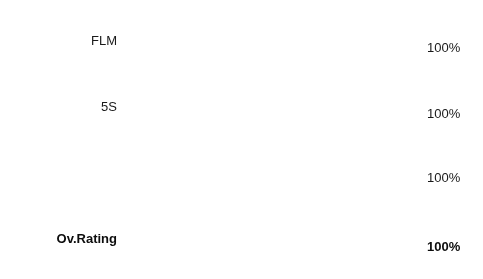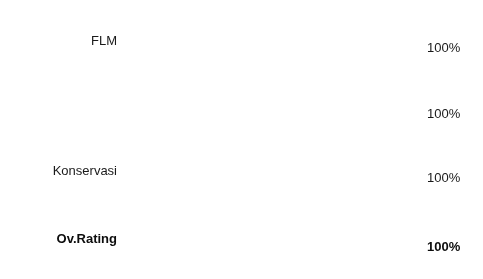--- a/index.html
+++ b/index.html
@@ -74,28 +74,28 @@
 
   <div class="bar-row" id="row-0">
     <span class="cat-label">FLM</span>
     <span class="bar-track">
       <span class="bar-fill" id="fill-0" style="width: 100%; background: rgb(84, 130, 53);"></span>
     </span>
     <span class="value-label">100%</span>
   </div>
 
   <div class="bar-row" id="row-1">
+    <span class="cat-label">5S</span>
     <span class="bar-track">
       <span class="bar-fill" id="fill-1" style="width: 100%; background: rgb(84, 130, 53);"></span>
     </span>
     <span class="value-label">100%</span>
   </div>
 
   <div class="bar-row" id="row-2">
-    <span class="cat-label">Konservasi</span>
     <span class="bar-track">
       <span class="bar-fill" id="fill-2" style="width: 100%; background: rgb(84, 130, 53);"></span>
     </span>
     <span class="value-label">100%</span>
   </div>
 
   <div class="bar-row emphasis" id="row-3">
     <span class="cat-label">Ov.Rating</span>
     <span class="bar-track">
       <span class="bar-fill" id="fill-3" style="width: 100%; background: rgb(236, 172, 0);"></span>

